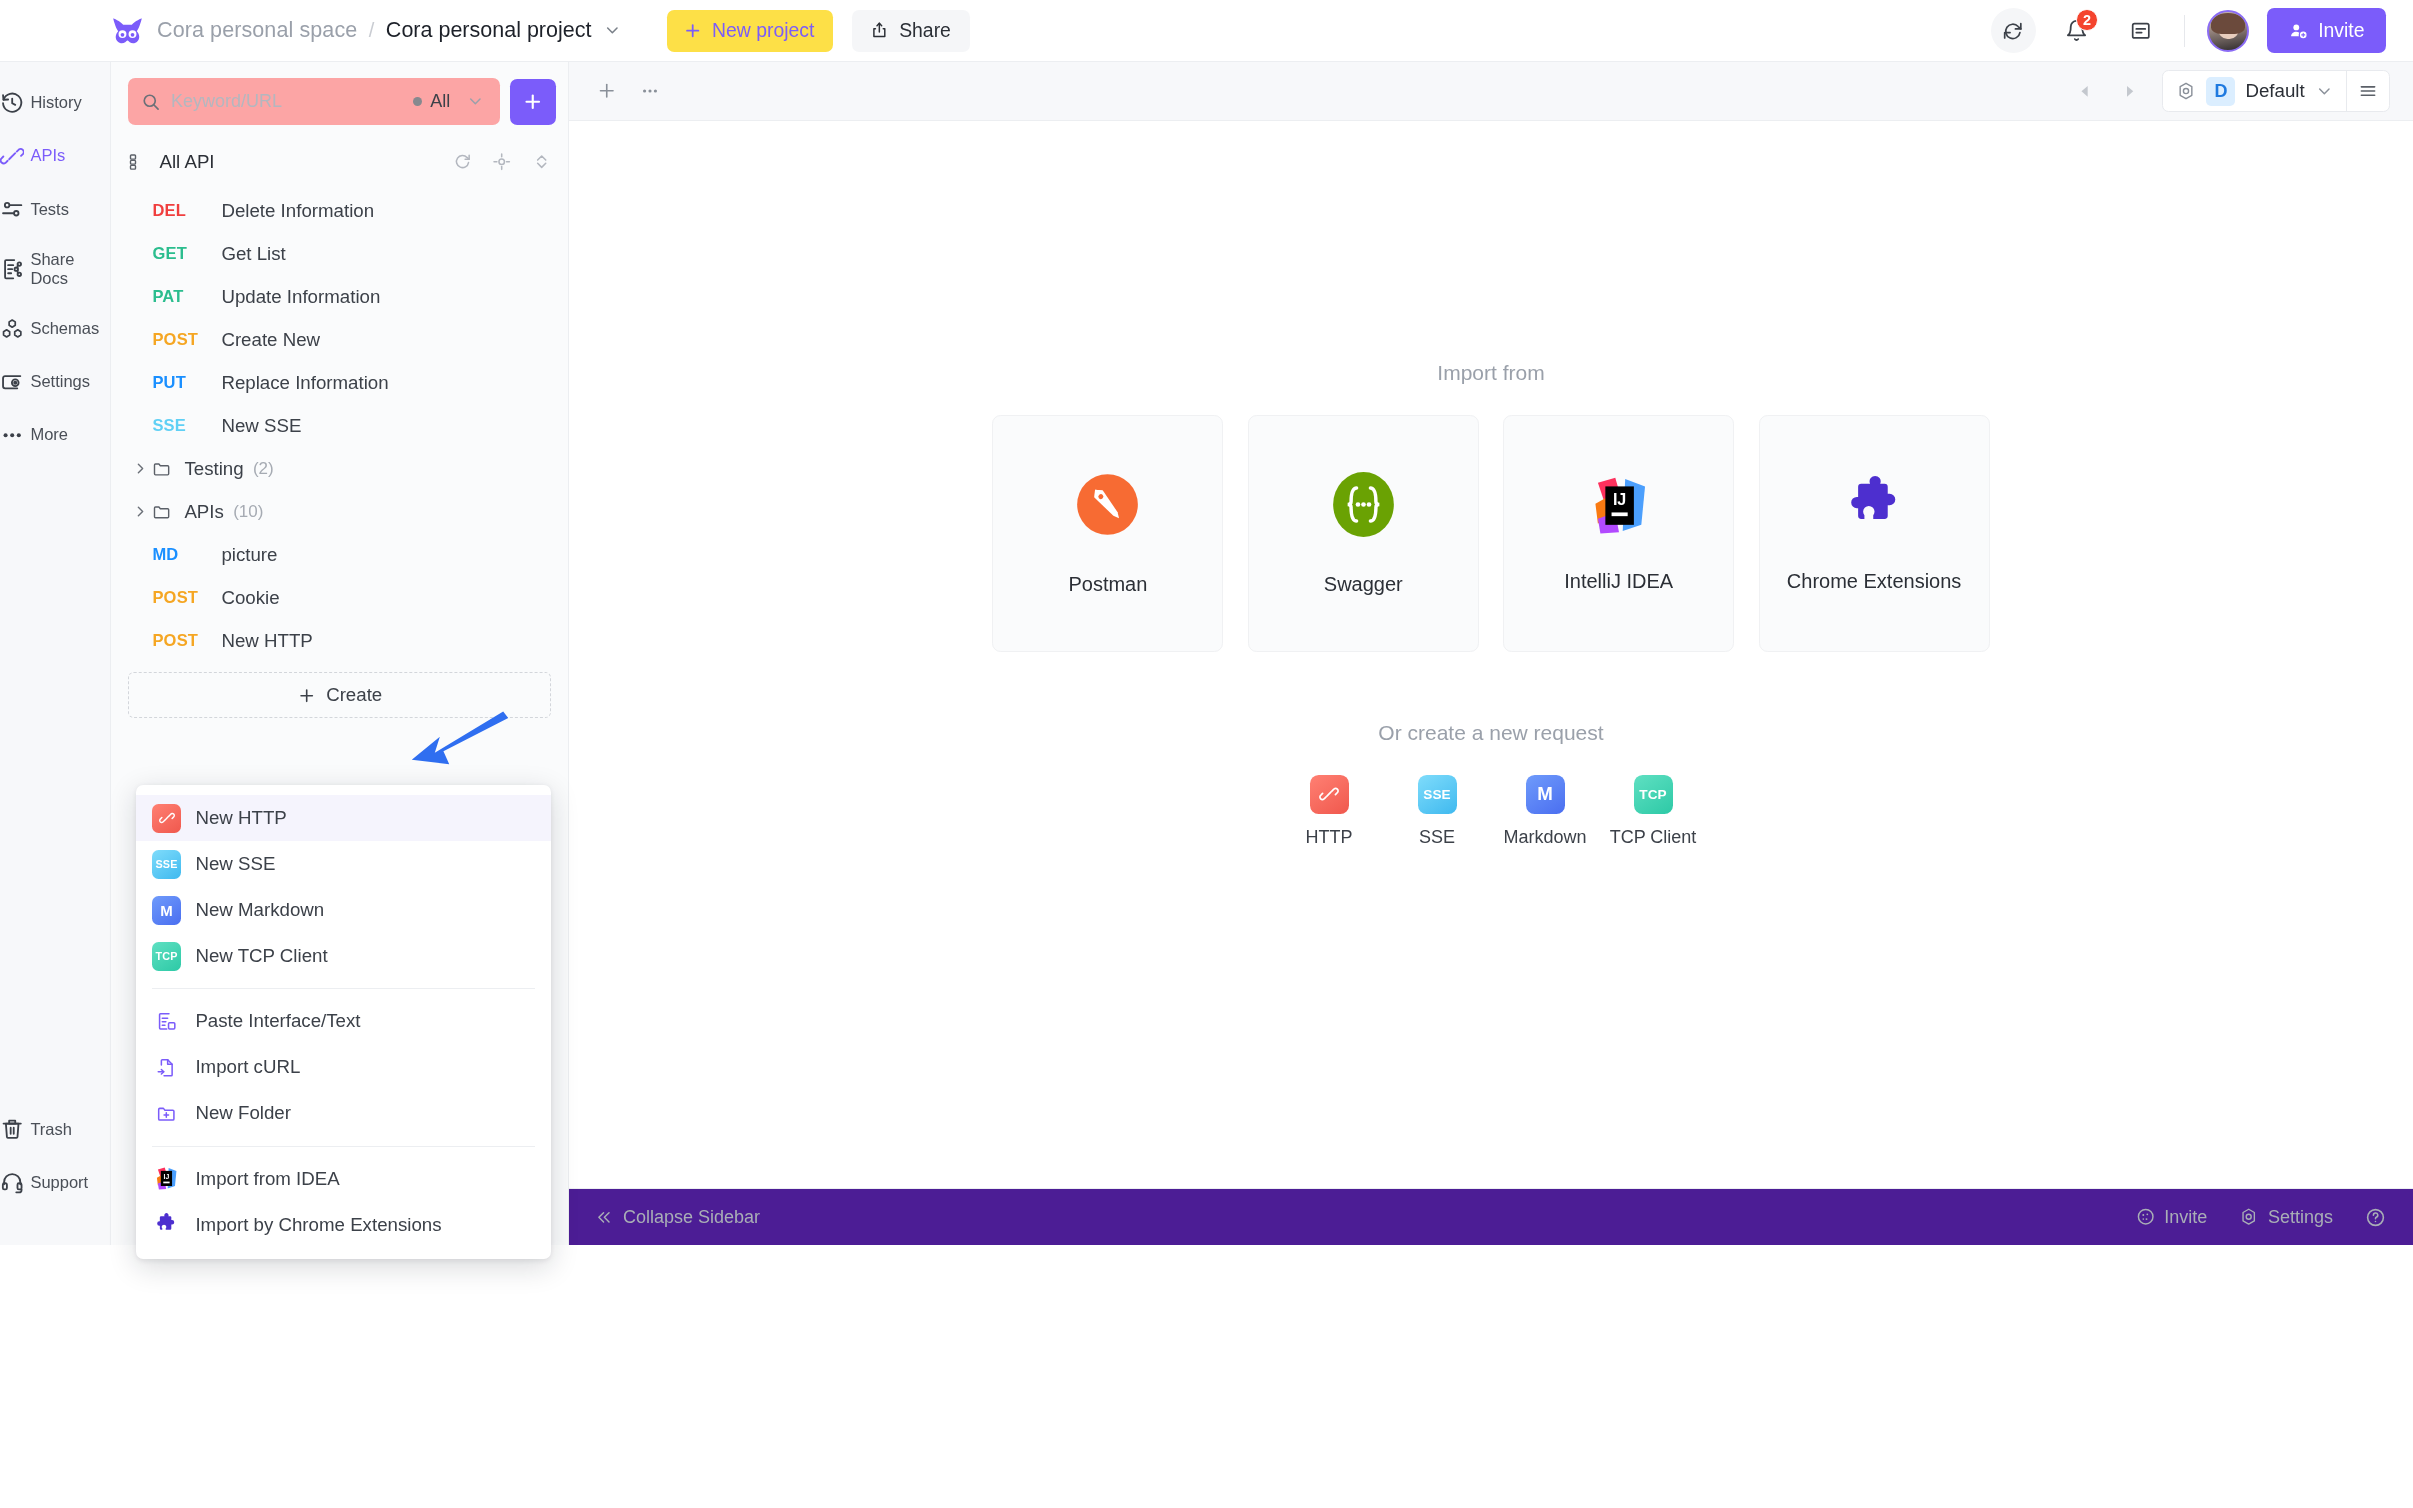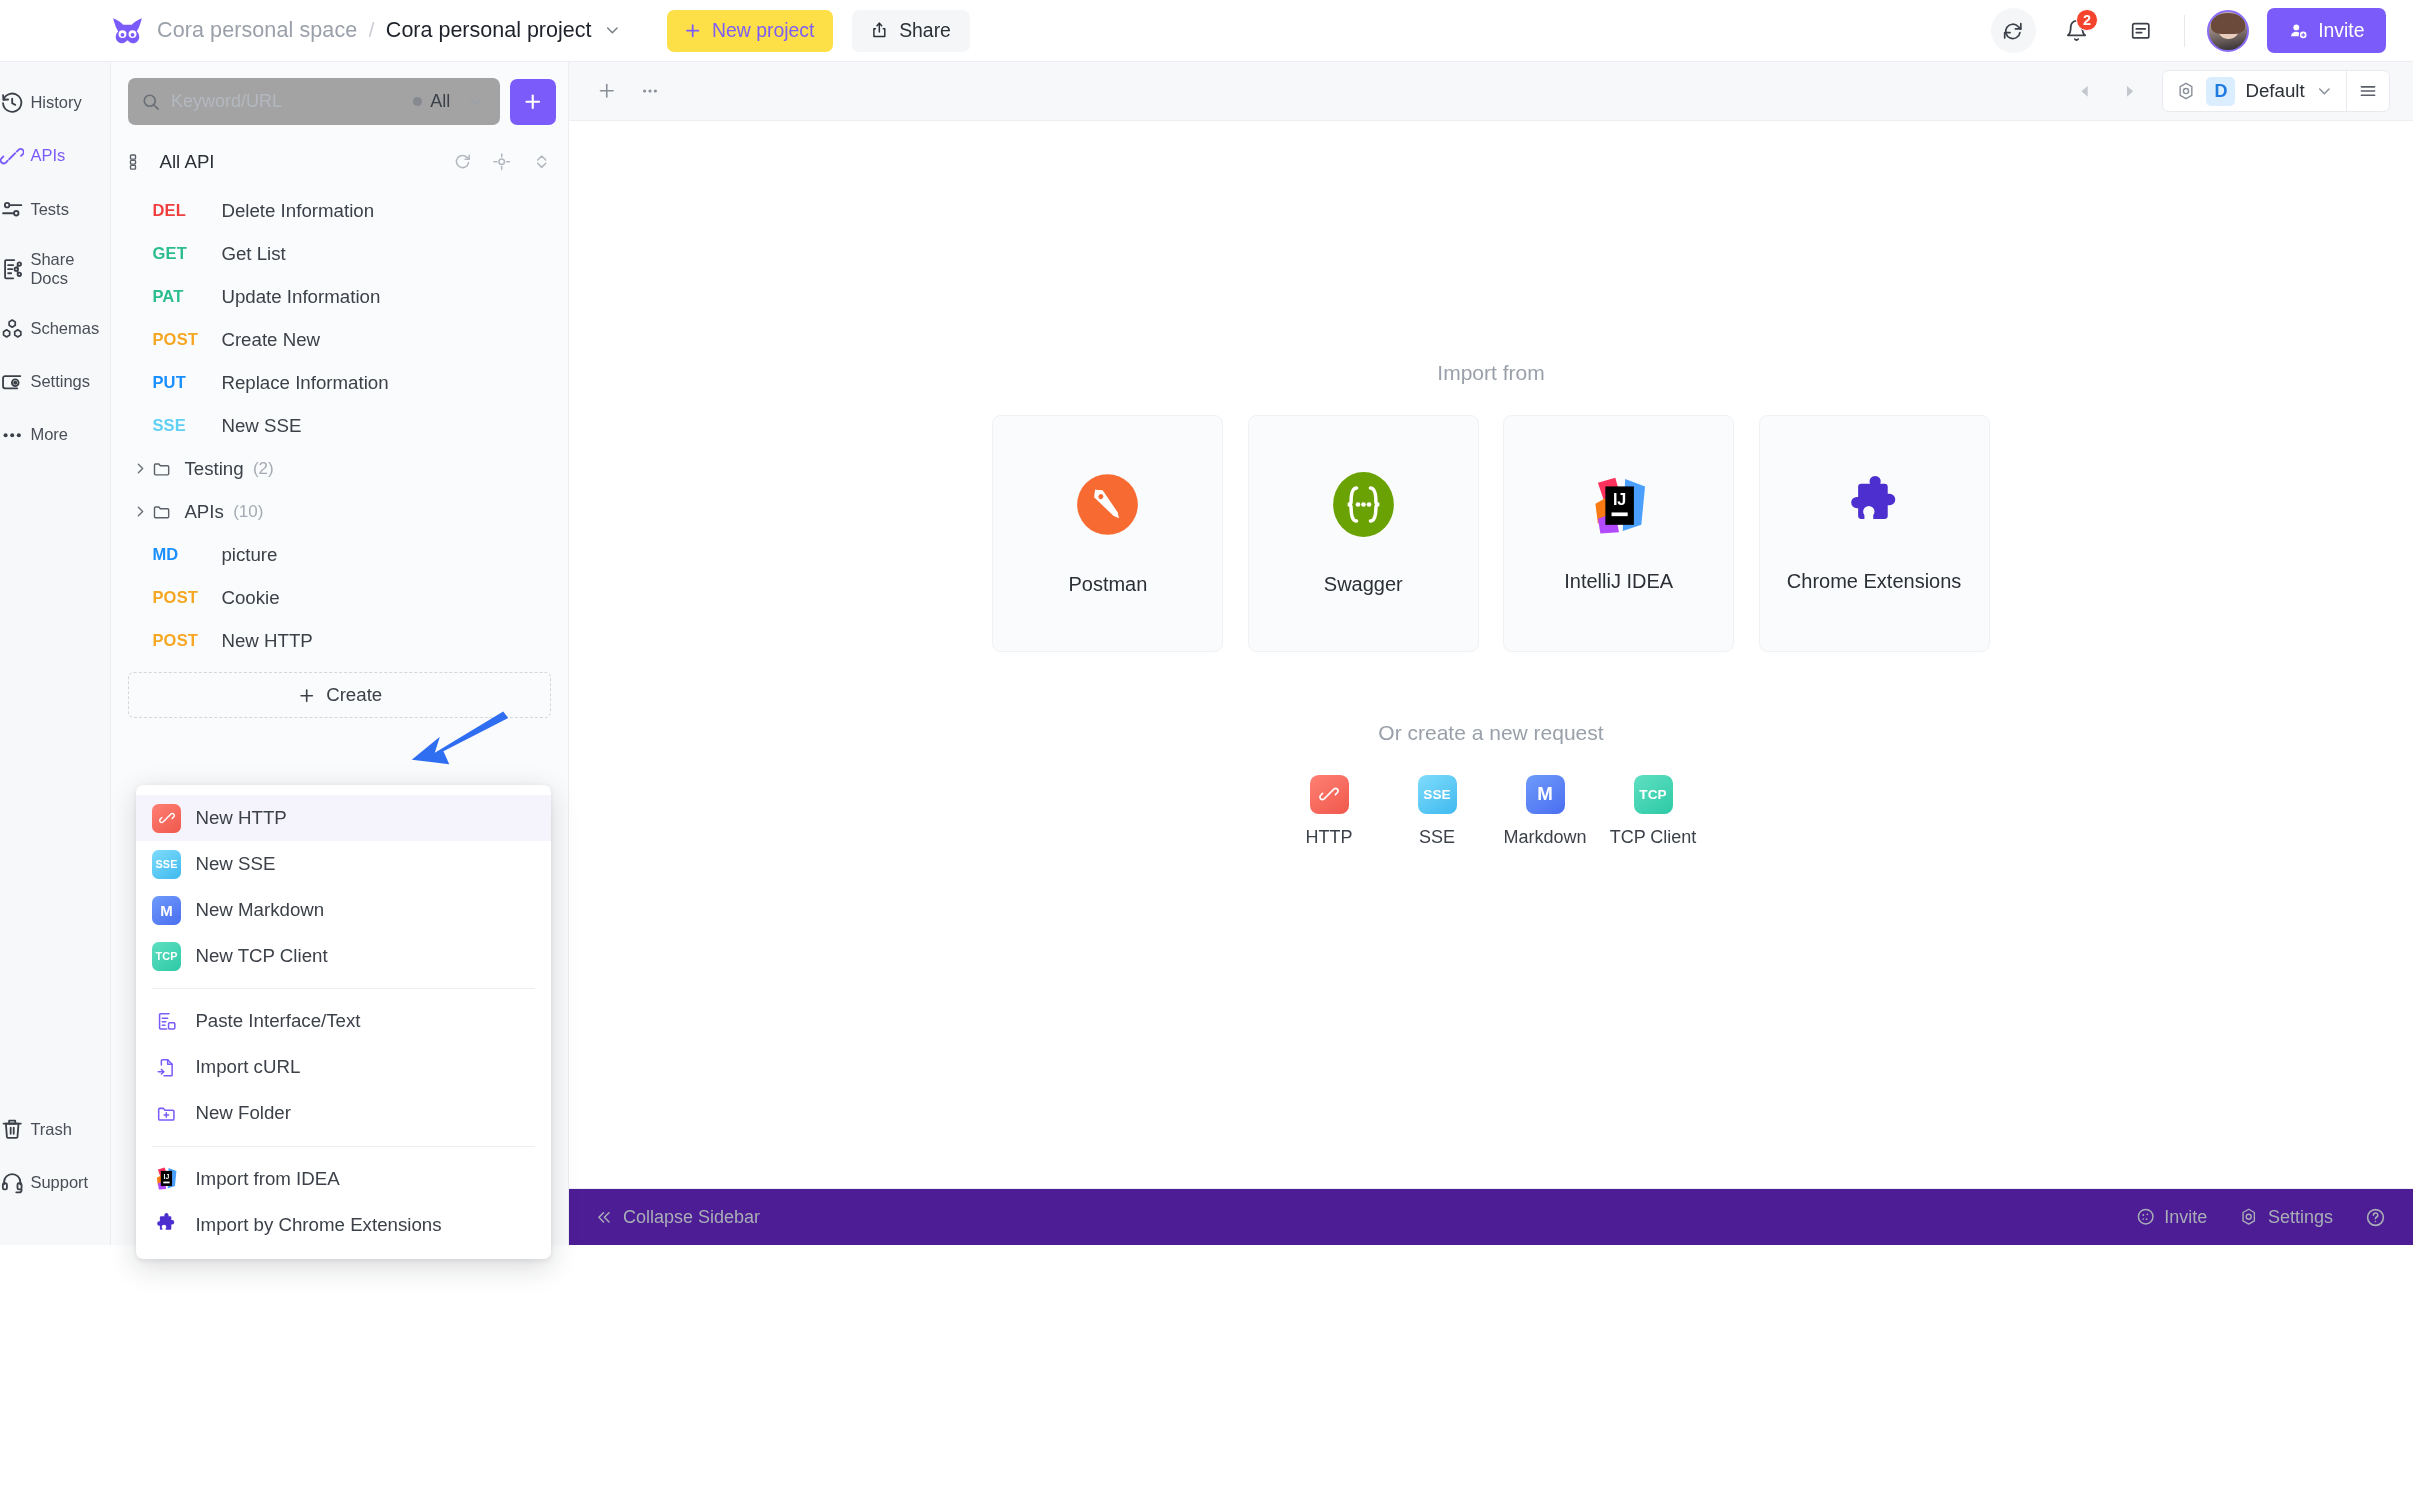--- a/index.html
+++ b/index.html
@@ -107,21 +107,21 @@
   .rail-bottom { padding-bottom: 32px; width: 111px; }
 
   
   .sidebar {
     width: 458px; flex: 0 0 458px;
     background: #fafbfc; border-right: 0.7px solid #eceef1;
     display: flex; flex-direction: column; position: relative;
   }
   .search-row { display: flex; align-items: center; gap: 10px; padding: 16px 17px 0 17px; }
   .search-box {
-    flex: 1; height: 47px; background: #a3a3a3; border-radius: 7.2px;
+    flex: 1; height: 47px; background: #fca5a5; border-radius: 7.2px;
     display: flex; align-items: center; padding: 0 13px; gap: 10px;
   }
   .search-input {
     border: none; background: transparent; outline: none;
     font-family: inherit; font-size: 18px; color: #2b2f36; flex: 1; min-width: 0;
   }
   .search-input::placeholder { color: #b3b7bf; }
   .filter-chip { display: flex; align-items: center; gap: 8px; cursor: pointer; padding-right: 2.9px; }
   .filter-dot { width: 9.3px; height: 9.3px; border-radius: 50%; background: #86898f; }
   .filter-text { font-size: 18px; color: #3c4149; }

